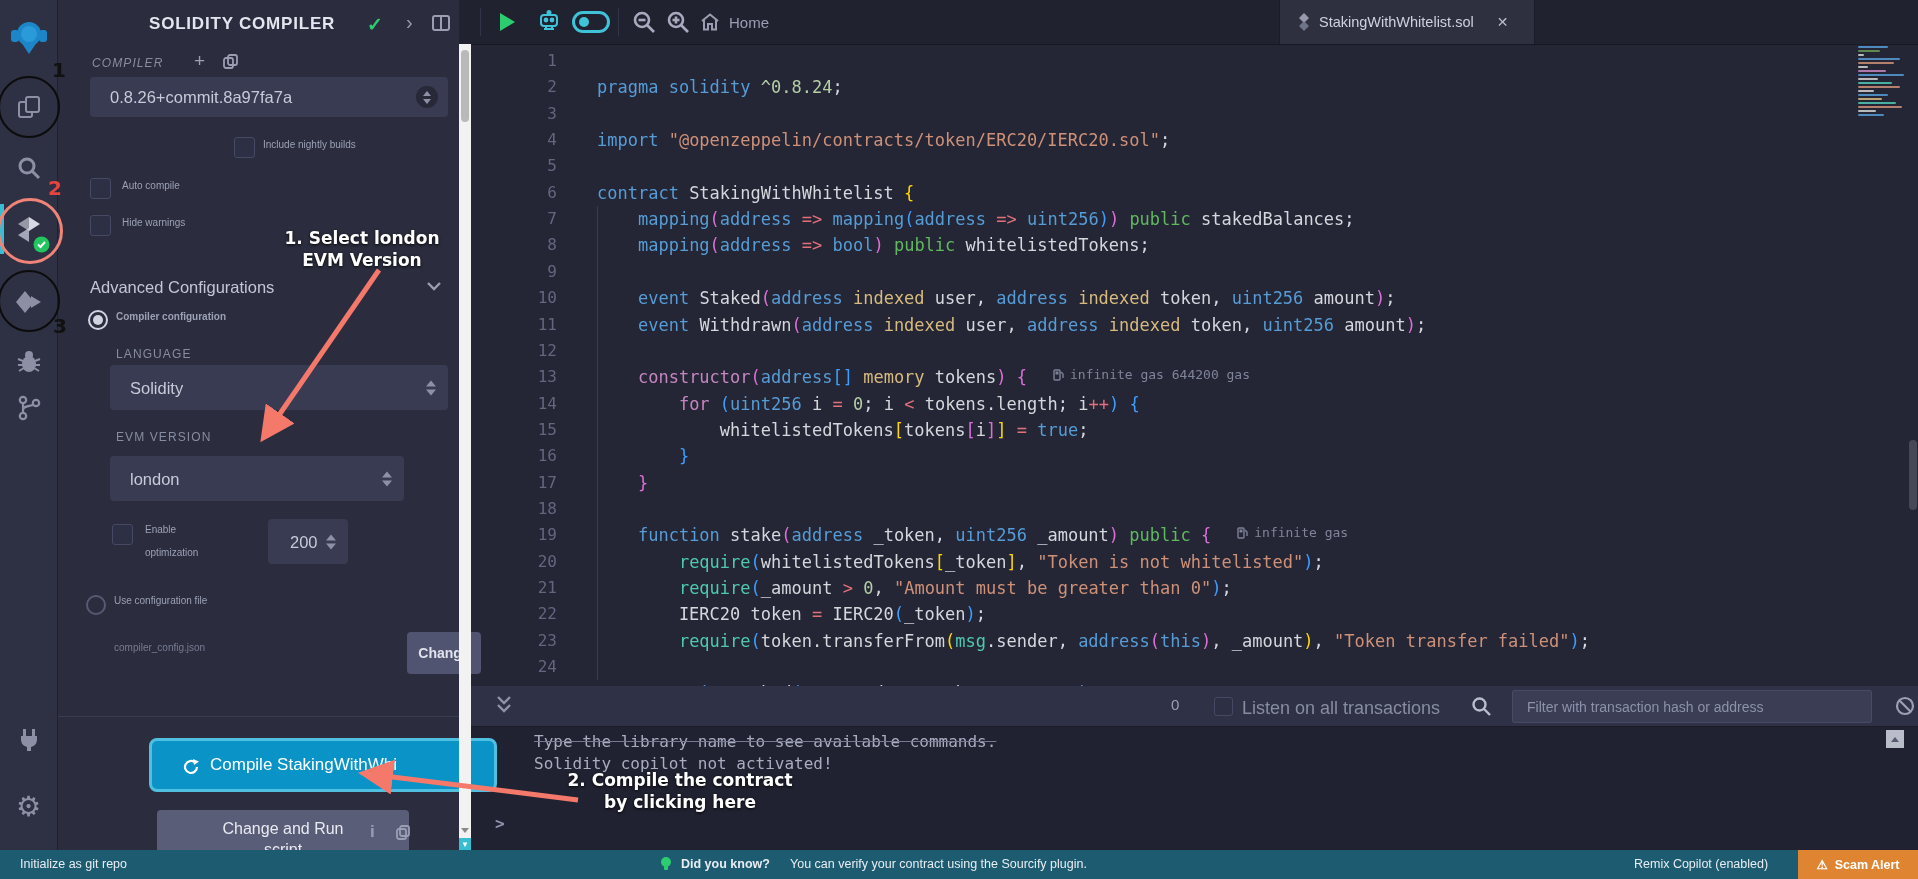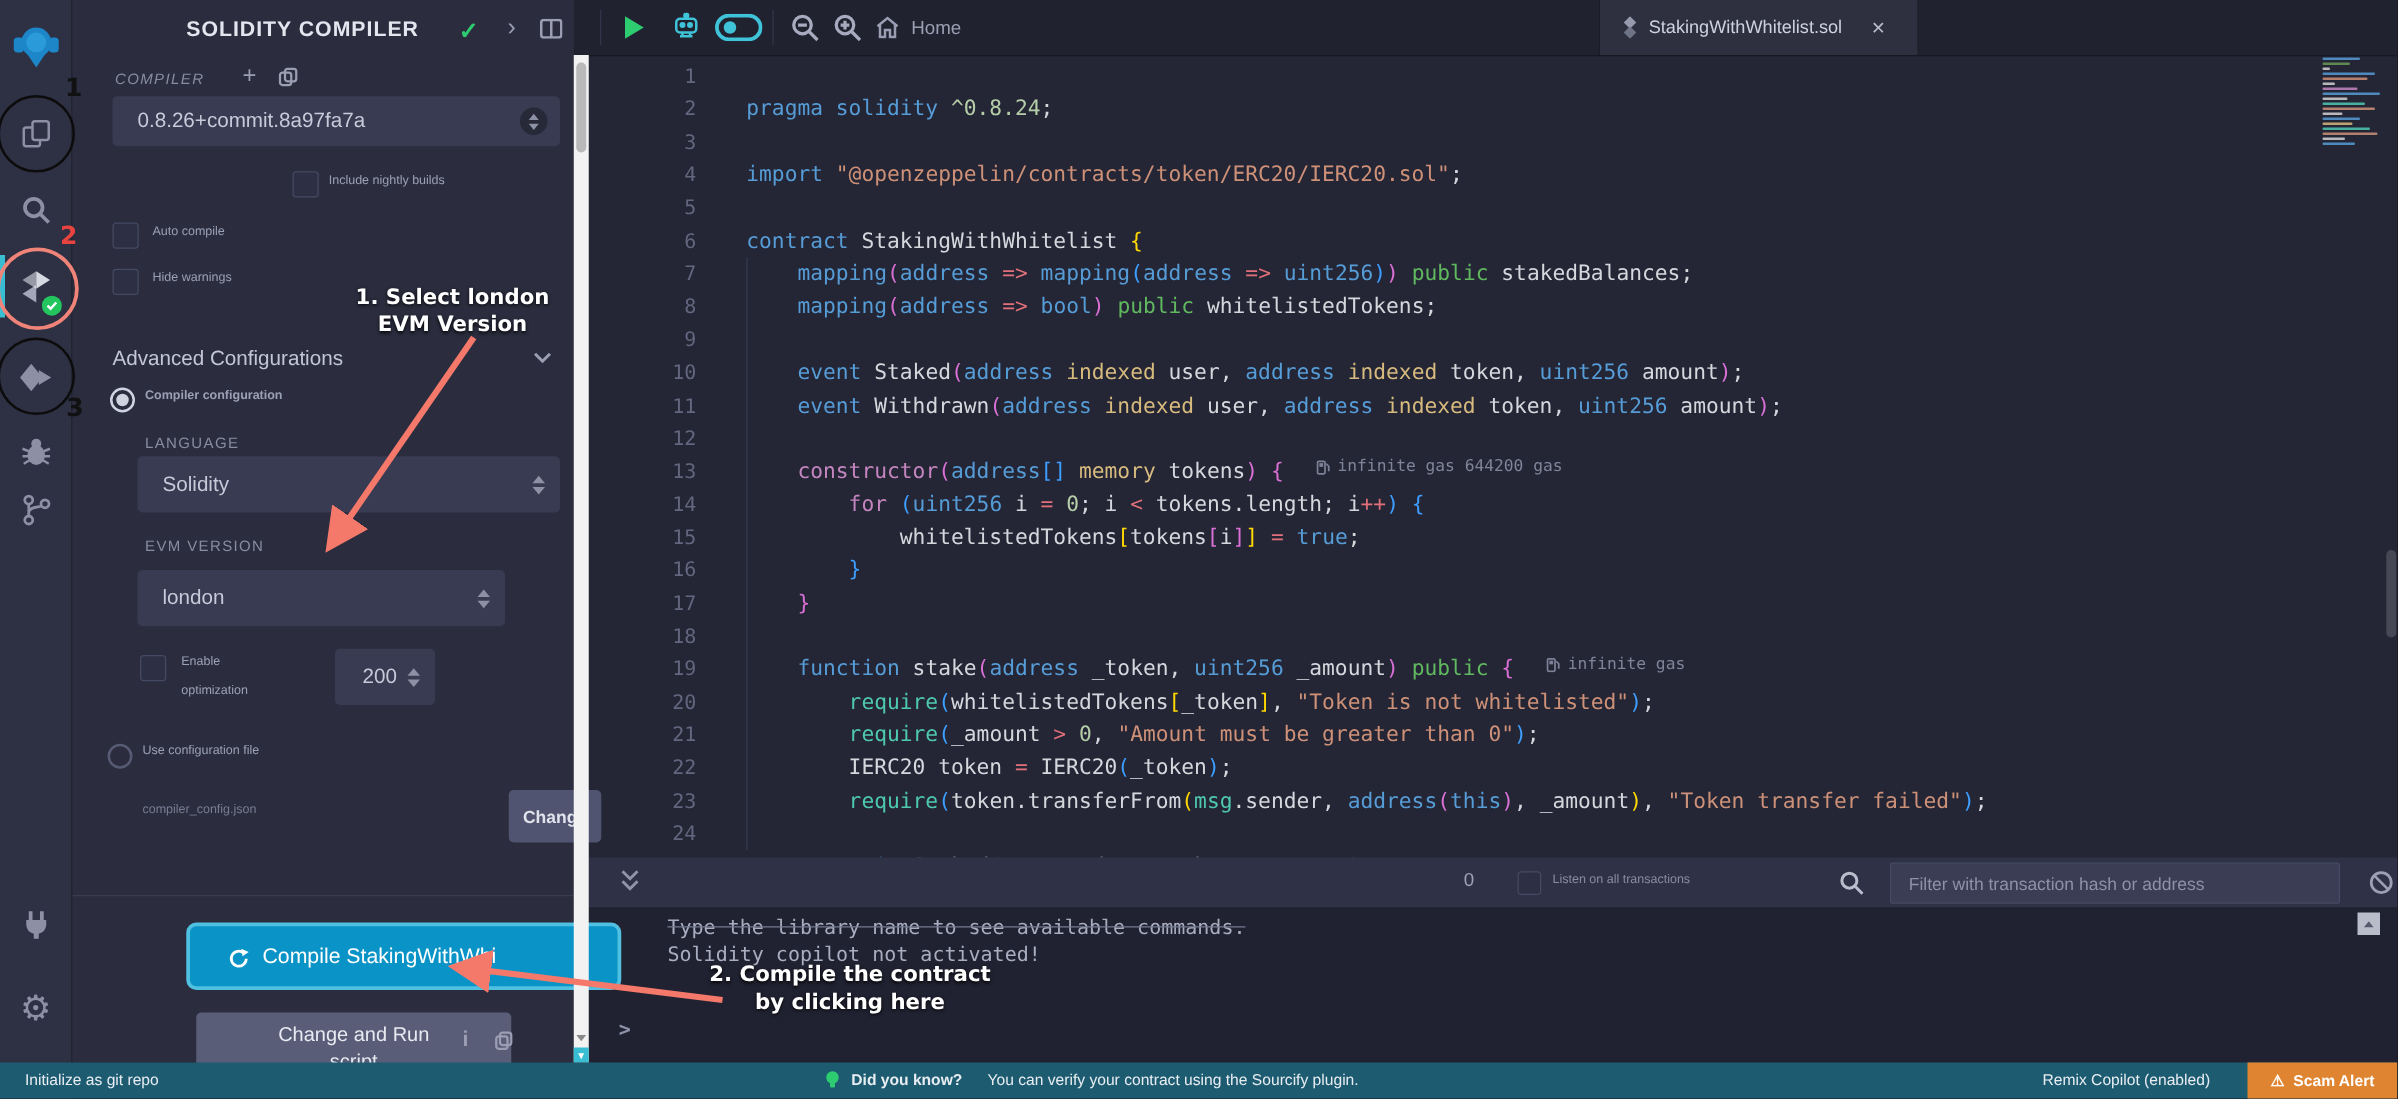--- a/index.html
+++ b/index.html
@@ -473,21 +473,21 @@
   <div class="abs terminal">
     <div class="termbar">
       <div style="position:absolute;left:25px;top:9px;">
         <svg class="ic" width="16" height="20" viewBox="0 0 16 20" fill="none" stroke="#8f93a8" stroke-width="2.4">
           <path d="M2 2 L8 8 L14 2"></path>
             <path d="M2 10 L8 16 L14 10"></path>
         </svg>
       </div>
       <div style="position:absolute;left:700px;top:10px;font-size:15px;color:#9ba0b5;">0</div>
       <div class="chk" style="left:743px;top:11px;width:17px;height:17px;"></div>
-      <div style="position:absolute;left:771px;top:12px;font-size:10px;color:#878ca2;">Listen on all transactions</div>
+      <div style="position:absolute;left:771px;top:12px;font-size:18px;color:#878ca2;">Listen on all transactions</div>
       <div style="position:absolute;left:1000px;top:10px;">
         <svg class="ic" width="20" height="20" viewBox="0 0 20 20" fill="none" stroke="#b9bdcd" stroke-width="2.4">
           <circle cx="8.5" cy="8.5" r="6"></circle>
             <line x1="13" y1="13" x2="19" y2="19"></line>
         </svg>
       </div>
       <input class="filter" placeholder="Filter with transaction hash or address" style="">
       <div style="position:absolute;left:1424px;top:10px;">
         <svg class="ic" width="20" height="20" viewBox="0 0 20 20" fill="none" stroke="#9ba0b5" stroke-width="2.2">
           <circle cx="10" cy="10" r="8"></circle>

